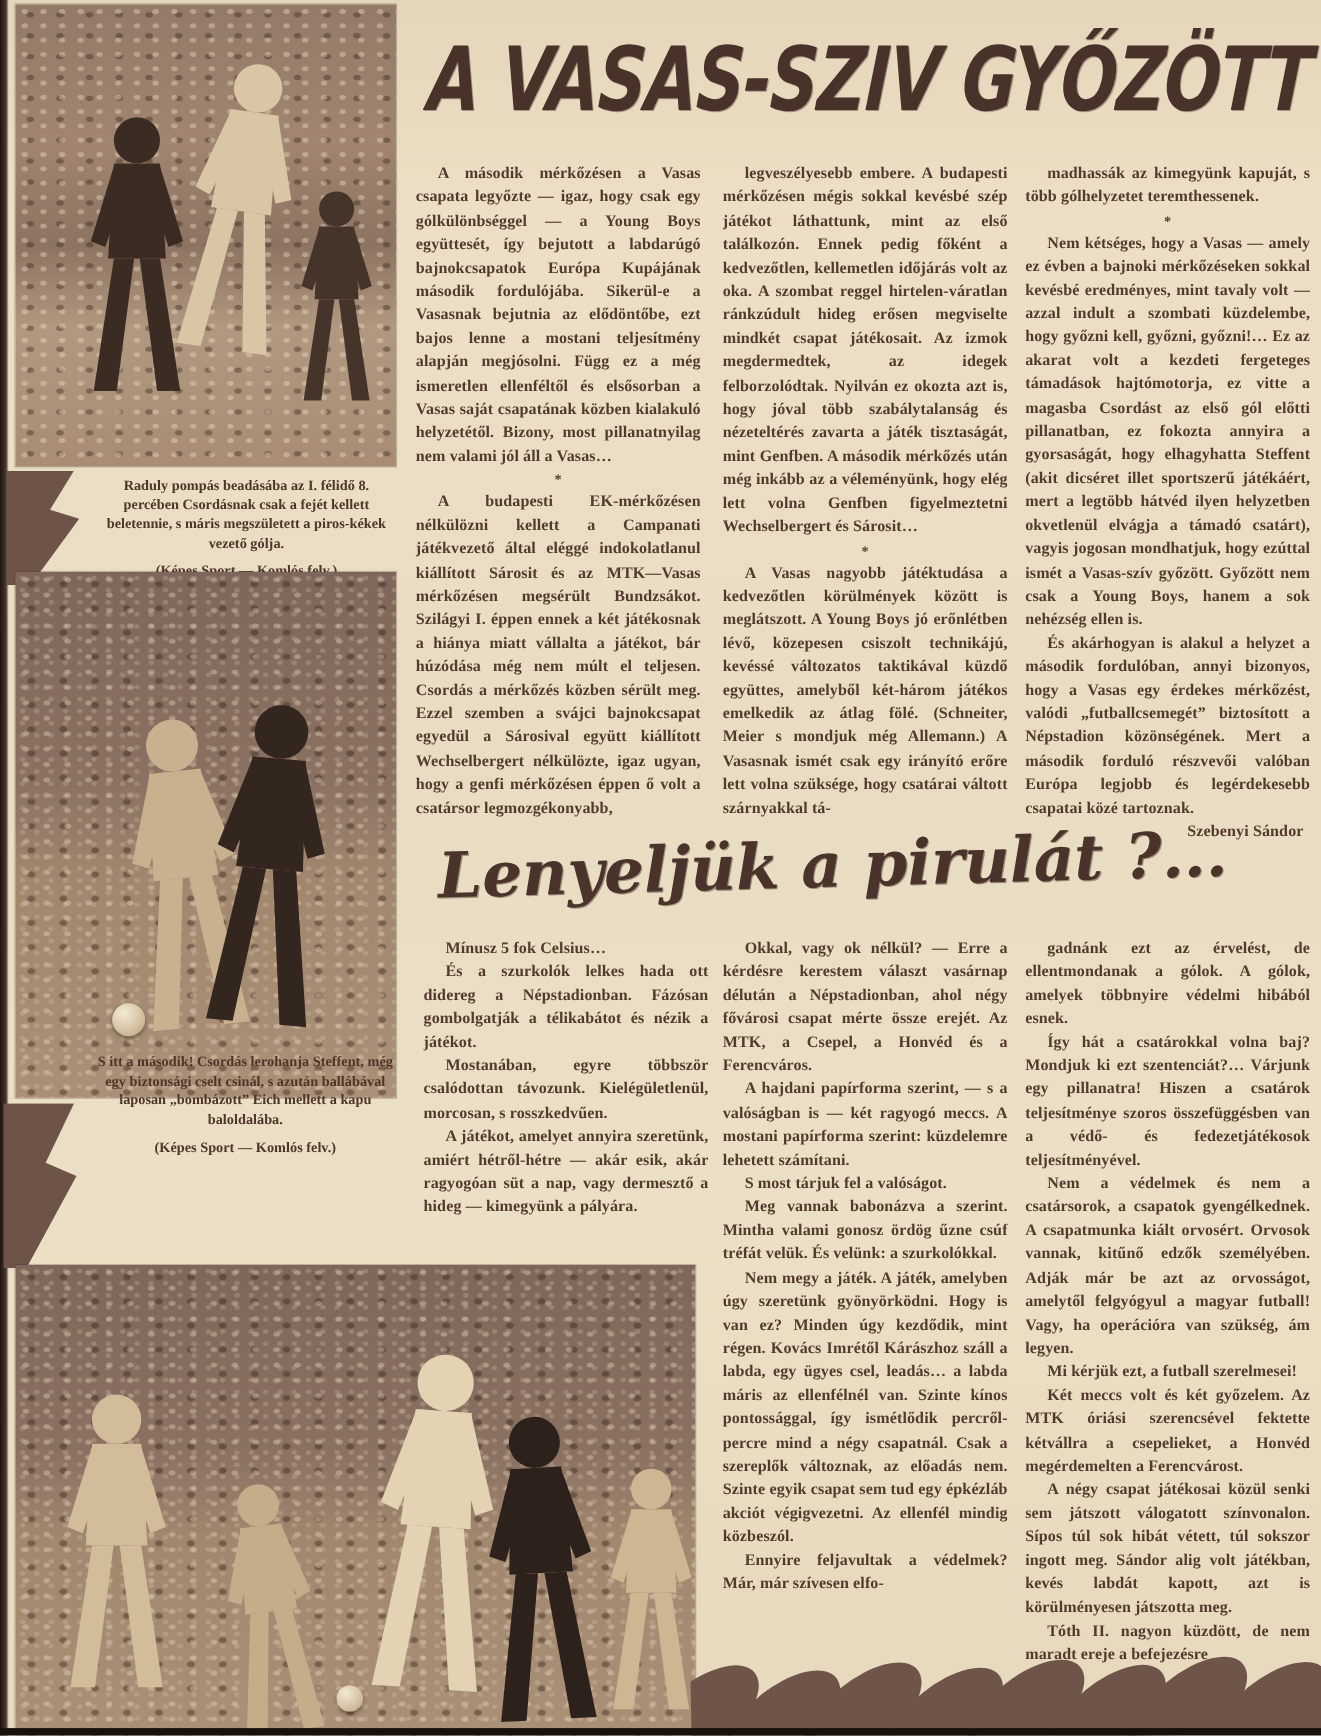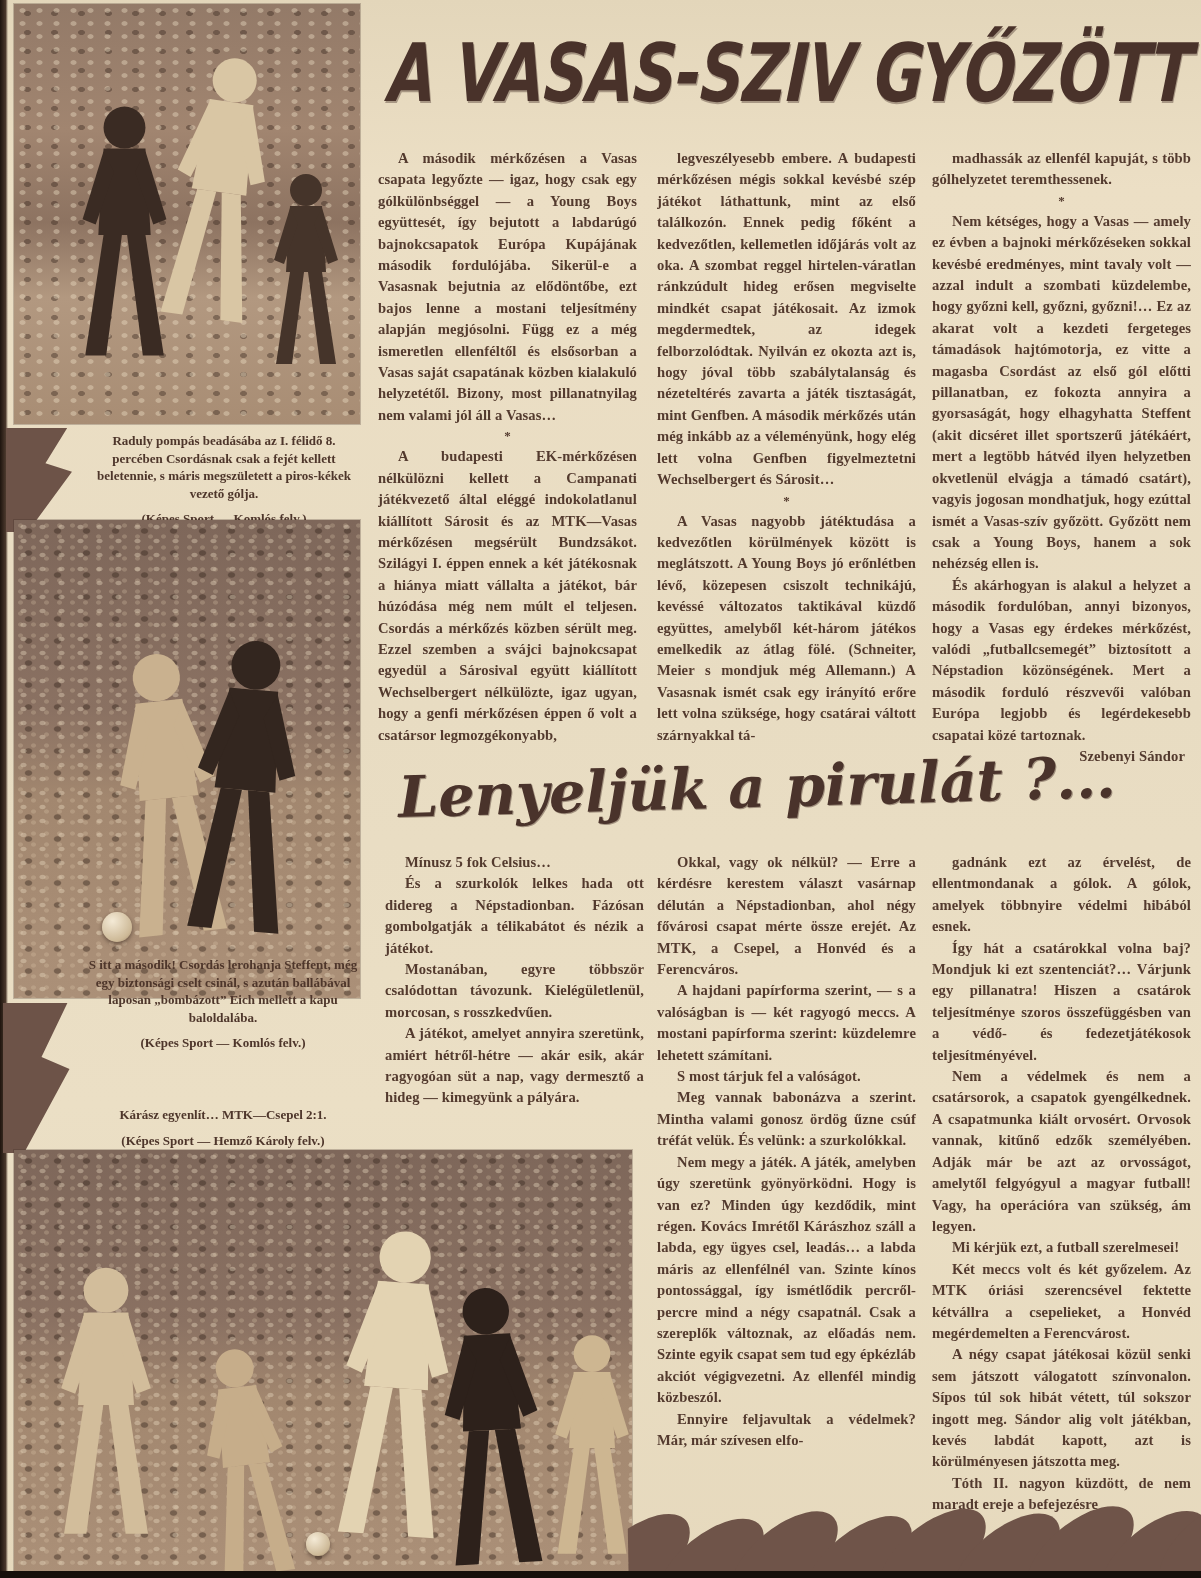--- a/index.html
+++ b/index.html
@@ -134,24 +134,20 @@
     <div class="ball" style="left:88px;top:392px;width:30px;height:30px"></div>
   </div>
 
   <div class="zig" id="zig2"></div>
 
   <div class="caption" id="caption2">
     <p>S itt a második! Csordás lerohanja Steffent, még egy biztonsági cselt csinál, s azután ballábával laposan „bombázott” Eich mellett a kapu baloldalába.</p>
     <p class="credit">(Képes Sport — Komlós felv.)</p>
   </div>
 
-  <div class="caption" id="caption3">
-    <p>Kárász egyenlít… MTK—Csepel 2:1.</p>
-    <p class="credit">(Képes Sport — Hemző Károly felv.)</p>
-  </div>
 
   <div class="photo crowd" id="photo3">
     <svg class="fig" style="left:36px;top:110px" width="112" height="290">
         <use href="#player-sym" fill="#d2bd9b"></use>
       </svg>
     <svg class="fig" style="left:185px;top:195px;transform:rotate(-7deg)" width="95" height="240">
         <use href="#player-sym" fill="#c6ad8a"></use>
       </svg>
     <svg class="fig" style="left:318px;top:70px;transform:rotate(4deg)" width="128" height="336">
         <use href="#player-sym" fill="#e3d3b2"></use>
@@ -173,21 +169,21 @@
     <p>A budapesti EK-mérkőzésen nélkülözni kellett a Campanati játékvezető által eléggé indokolatlanul kiállított Sárosit és az MTK—Vasas mérkőzésen megsérült Bundzsákot. Szilágyi I. éppen ennek a két játékosnak a hiánya miatt vállalta a játékot, bár húzódása még nem múlt el teljesen. Csordás a mérkőzés közben sérült meg. Ezzel szemben a svájci bajnokcsapat egyedül a Sárosival együtt kiállított Wechselbergert nélkülözte, igaz ugyan, hogy a genfi mérkőzésen éppen ő volt a csatársor legmozgékonyabb,</p>
   </div>
 
   <div class="col" id="a1c2">
     <p>legveszélyesebb embere. A budapesti mérkőzésen mégis sokkal kevésbé szép játékot láthattunk, mint az első találkozón. Ennek pedig főként a kedvezőtlen, kellemetlen időjárás volt az oka. A szombat reggel hirtelen-váratlan ránkzúdult hideg erősen megviselte mindkét csapat játékosait. Az izmok megdermedtek, az idegek felborzolódtak. Nyilván ez okozta azt is, hogy jóval több szabálytalanság és nézeteltérés zavarta a játék tisztaságát, mint Genfben. A második mérkőzés után még inkább az a véleményünk, hogy elég lett volna Genfben figyelmeztetni Wechselbergert és Sárosit…</p>
     <div class="star">*</div>
     <p>A Vasas nagyobb játéktudása a kedvezőtlen körülmények között is meglátszott. A Young Boys jó erőnlétben lévő, közepesen csiszolt technikájú, kevéssé változatos taktikával küzdő együttes, amelyből két-három játékos emelkedik az átlag fölé. (Schneiter, Meier s mondjuk még Allemann.) A Vasasnak ismét csak egy irányító erőre lett volna szüksége, hogy csatárai váltott szárnyakkal tá-</p>
   </div>
 
   <div class="col" id="a1c3">
-    <p>madhassák az ellenfél kapuját, s több gólhelyzetet teremthessenek.</p>
+    <p>madhassák az kimegyünk kapuját, s több gólhelyzetet teremthessenek.</p>
     <div class="star">*</div>
     <p>Nem kétséges, hogy a Vasas — amely ez évben a bajnoki mérkőzéseken sokkal kevésbé eredményes, mint tavaly volt — azzal indult a szombati küzdelembe, hogy győzni kell, győzni, győzni!… Ez az akarat volt a kezdeti fergeteges támadások hajtómotorja, ez vitte a magasba Csordást az első gól előtti pillanatban, ez fokozta annyira a gyorsaságát, hogy elhagyhatta Steffent (akit dicséret illet sportszerű játékáért, mert a legtöbb hátvéd ilyen helyzetben okvetlenül elvágja a támadó csatárt), vagyis jogosan mondhatjuk, hogy ezúttal ismét a Vasas-szív győzött. Győzött nem csak a Young Boys, hanem a sok nehézség ellen is.</p>
     <p>És akárhogyan is alakul a helyzet a második fordulóban, annyi bizonyos, hogy a Vasas egy érdekes mérkőzést, valódi „futballcsemegét” biztosított a Népstadion közönségének. Mert a második forduló részvevői valóban Európa legjobb és legérdekesebb csapatai közé tartoznak.</p>
     <p class="byline">Szebenyi Sándor</p>
   </div>
 
   <h2 id="headline2">Lenyeljük a pirulát ?...</h2>
 
   <div class="col" id="a2ca">
     <p class="lead-italic">Mínusz 5 fok Celsius…</p>

